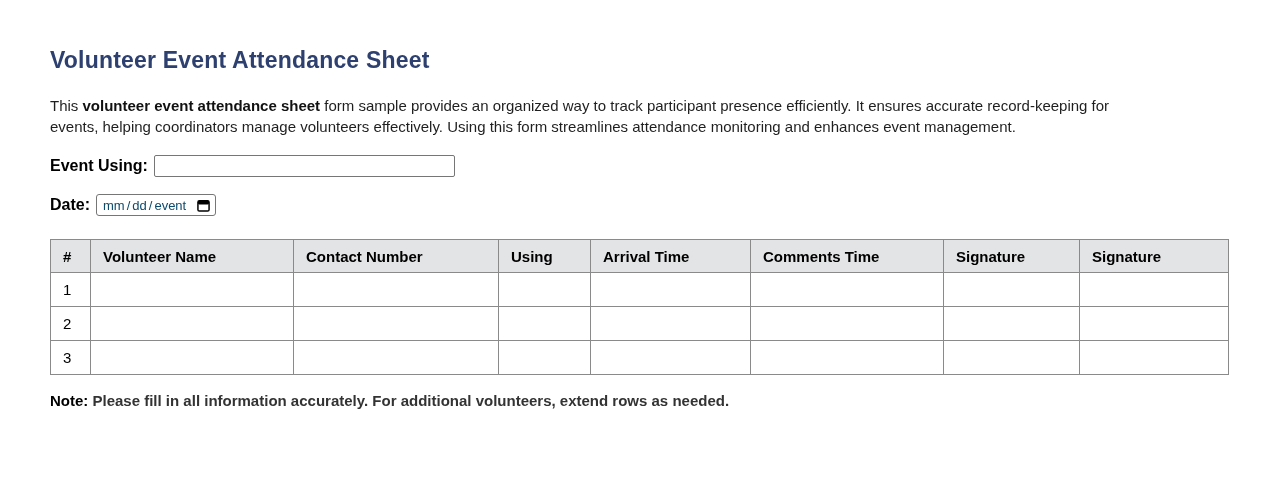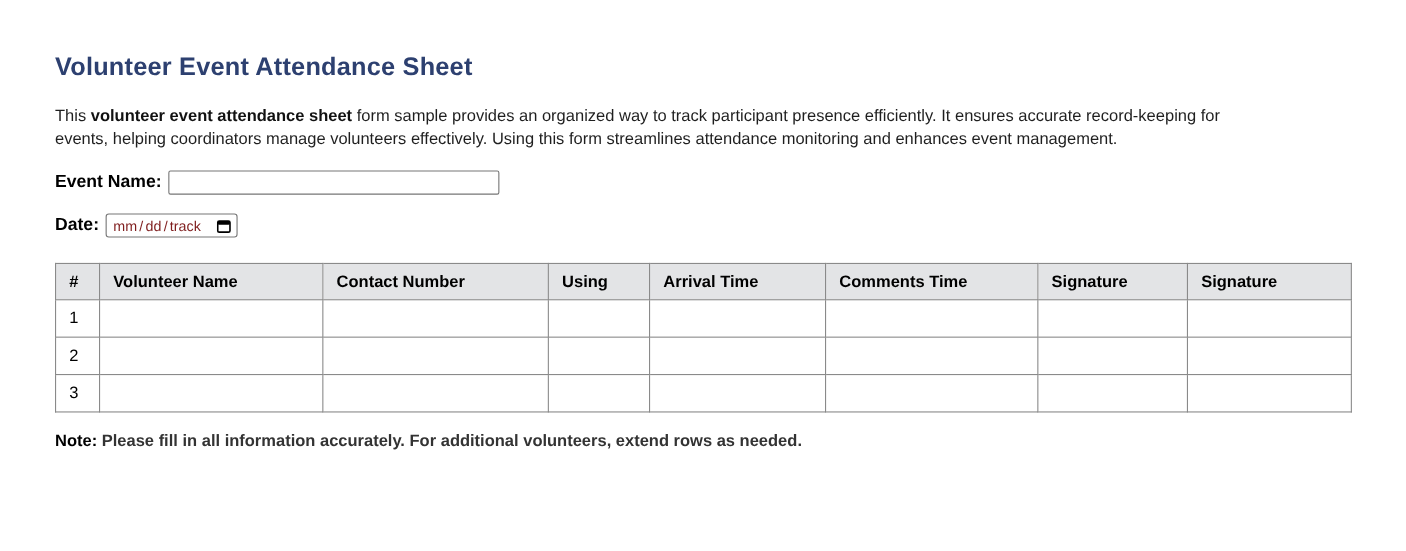--- a/index.html
+++ b/index.html
@@ -67,21 +67,21 @@
     width: 120px;
     height: 22px;
     border: 1px solid var(--c-input-border);
     border-radius: 3px;
     background: #fff;
     display: flex;
     align-items: center;
     padding: 0 5px 0 6px;
     font-size: 13px;
     font-weight: normal;
-    color: #7f1d1d;
+    color: #0c4a6e;
     cursor: default;
   }
   .date-input .sep { margin: 0 2px; }
   .date-input .cal { margin-left: auto; display: block; flex: 0 0 auto; }
 
   table.attendance {
     border-collapse: collapse;
     table-layout: fixed;
     width: 1178px;
     margin-top: 23px;
@@ -117,32 +117,32 @@
 </head>
 <body>
 
 <div class="page">
 
   <h1 class="page-title">Volunteer Event Attendance Sheet</h1>
 
   <p class="intro"><span>This </span><strong>volunteer event attendance sheet</strong><span> form sample provides an organized way to track participant presence efficiently. It ensures accurate record-keeping for events, helping coordinators manage volunteers effectively. Using this form streamlines attendance monitoring and enhances event management.</span></p>
 
   <div class="field-row">
-    <label class="field-label">Event Name:</label>
+    <label class="field-label">Event Using:</label>
     <input type="text" class="text-input event-input" value="" style="">
   </div>
 
   <div class="field-row">
     <label class="field-label">Date:</label>
     <div class="date-input">
       <span class="seg">mm</span>
       <span class="sep">/</span>
       <span class="seg">dd</span>
       <span class="sep">/</span>
-      <span class="seg">track</span>
+      <span class="seg">event</span>
       <svg class="cal" width="13" height="13" viewBox="0 0 14 14" aria-hidden="true">
         <rect x="1" y="2" width="12" height="11" rx="1.5" fill="none" stroke="#000" stroke-width="1.6"></rect>
         <rect x="1" y="2" width="12" height="3.8" rx="1.5" fill="#000"></rect>
       </svg>
     </div>
   </div>
 
 
   <table class="attendance">
     <colgroup>

